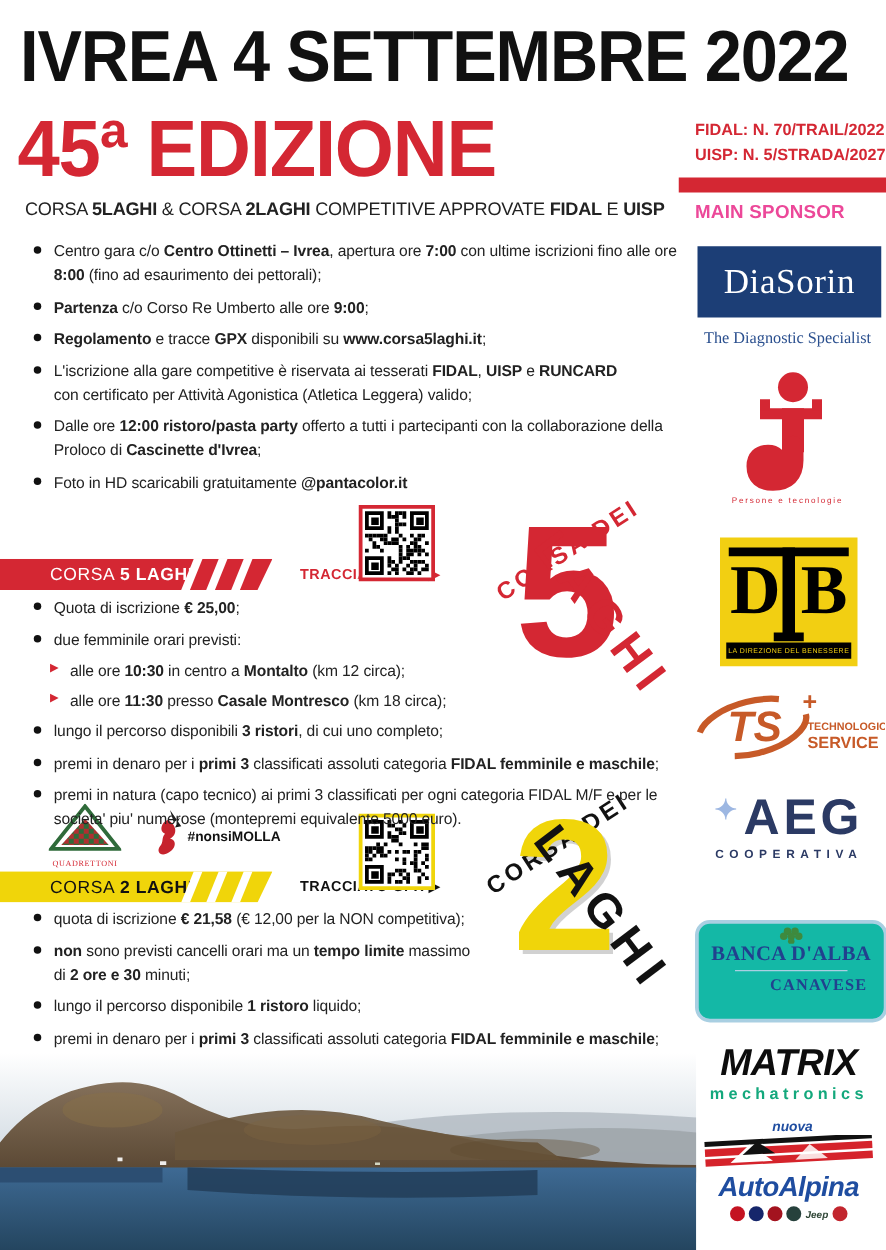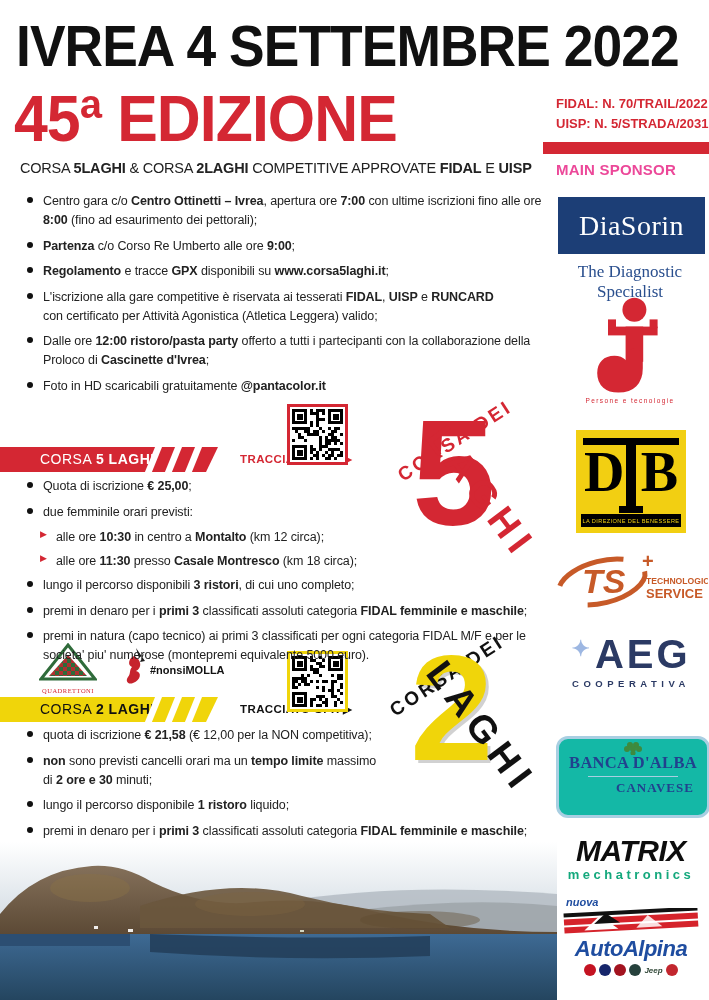--- a/index.html
+++ b/index.html
@@ -70,21 +70,21 @@
   #nonsi-label{left:150px;top:664px;font-size:11px;font-weight:700;color:#111;}
 
   
   #photo{left:0;top:842px;width:557px;height:158px;}
 
   
   #diasorin{left:558px;top:197px;width:147px;height:57px;background:var(--diasorin);
             display:flex;align-items:center;justify-content:center;}
   #diasorin span{font-family:"Liberation Serif",serif;font-size:28px;color:#fff;letter-spacing:.5px;}
   #diasorin-tag{left:550px;top:262px;width:160px;text-align:center;
-                font-family:"Liberation Serif",serif;font-size:17px;color:var(--diasorin-tag);}
+                font-family:"Liberation Serif",serif;font-size:13px;color:var(--diasorin-tag);}
   #jlogo{left:592px;top:296px;}
   #jtag{left:550px;top:397px;width:160px;text-align:center;font-size:6.5px;letter-spacing:1.4px;color:var(--red);}
   #dtb{left:576px;top:430px;width:110px;height:103px;background:var(--dtb-yellow);}
   #dtb .tb{position:absolute;left:7px;right:7px;top:8px;height:7px;background:#000;}
   #dtb .dl,#dtb .bl{position:absolute;top:14px;font-family:"Liberation Serif",serif;
                     font-size:56px;font-weight:700;color:#000;line-height:1;}
   #dtb .dl{left:8px;} #dtb .bl{right:8px;}
   #dtb .beam{position:absolute;left:50px;top:8px;width:10px;height:74px;background:#000;}
   #dtb .base{position:absolute;left:43px;top:76px;width:24px;height:7px;background:#000;}
   #dtb .bb{position:absolute;left:5px;right:5px;bottom:6px;height:13px;background:#000;
@@ -99,37 +99,37 @@
          border-radius:12px;background:#14b8a6;text-align:center;}
   #banca .t1{margin-top:14px;font-family:"Liberation Serif",serif;font-weight:700;
              font-size:16.5px;color:var(--banca);letter-spacing:.3px;}
   #banca .rule{width:90px;height:1px;background:var(--banca-border);margin:3px auto;}
   #banca .t2{font-family:"Liberation Serif",serif;font-weight:700;font-size:13px;color:var(--banca);letter-spacing:1px;padding-left:44px;}
   #banca svg{position:absolute;left:50%;top:2px;transform:translateX(-50%);}
   #matrix{left:550px;top:836px;width:162px;text-align:center;}
   #matrix .t1{font-size:30px;font-weight:800;font-style:italic;letter-spacing:-.5px;color:#0d0d0d;line-height:1;}
   #matrix .t2{font-size:13px;font-weight:700;letter-spacing:3.5px;color:var(--matrix-green);margin-top:1px;}
   #autoalpina{left:560px;top:896px;width:142px;}
-  #autoalpina .top{font-size:11px;font-weight:700;font-style:italic;color:var(--auto-blue);margin-left:6px;}
+  #autoalpina .top{font-size:11px;font-weight:700;font-style:italic;color:var(--auto-blue);margin-left:6px;text-align:center;}
   #autoalpina .name{font-size:22px;font-weight:800;font-style:italic;color:var(--auto-blue);
                     letter-spacing:-.5px;text-align:center;margin-top:-2px;}
   #badges{display:flex;align-items:center;justify-content:center;gap:3px;margin-top:2px;}
   #badges .bg{width:12px;height:12px;border-radius:50%;}
   #badges .jeep{font-size:8px;font-weight:800;font-style:italic;color:#2f4636;}
 </style>
 </head>
 <body>
 
 <div id="poster">
 
   <div class="abs" id="title">IVREA 4 SETTEMBRE 2022</div>
   <div class="abs" id="edition">45ª EDIZIONE</div>
   <div class="abs" id="fidal-box">
     <div>FIDAL: N. 70/TRAIL/2022</div>
-    <div>UISP: N. 5/STRADA/2031</div>
+    <div>UISP: N. 5/STRADA/2027</div>
   </div>
   <div class="abs" id="red-rule"></div>
   <div class="abs" id="subtitle"><span>CORSA </span><span class="b">5LAGHI</span><span> &amp; CORSA </span><span class="b">2LAGHI</span><span> COMPETITIVE APPROVATE </span><span class="b">FIDAL</span><span> E </span><span class="b">UISP</span></div>
   <div class="abs" id="main-sponsor">MAIN SPONSOR</div>
 
   <div class="abs list" id="info-list">
       <div class="li"><span class="mk"></span><span>Centro gara c/o </span><span class="b">Centro Ottinetti – Ivrea</span><span>, apertura ore </span><span class="b">7:00</span><span> con ultime iscrizioni fino alle ore</span><br><span class="b">8:00</span><span> (fino ad esaurimento dei pettorali);</span></div>
       <div class="li"><span class="mk"></span><span class="b">Partenza</span><span> c/o Corso Re Umberto alle ore </span><span class="b">9:00</span><span>;</span></div>
       <div class="li"><span class="mk"></span><span class="b">Regolamento</span><span> e tracce </span><span class="b">GPX</span><span> disponibili su </span><span class="b">www.corsa5laghi.it</span><span>;</span></div>
       <div class="li"><span class="mk"></span><span>L'iscrizione alla gare competitive è riservata ai tesserati </span><span class="b">FIDAL</span><span>, </span><span class="b">UISP</span><span> e </span><span class="b">RUNCARD</span><br><span>con certificato per Attività Agonistica (Atletica Leggera) valido;</span></div>

